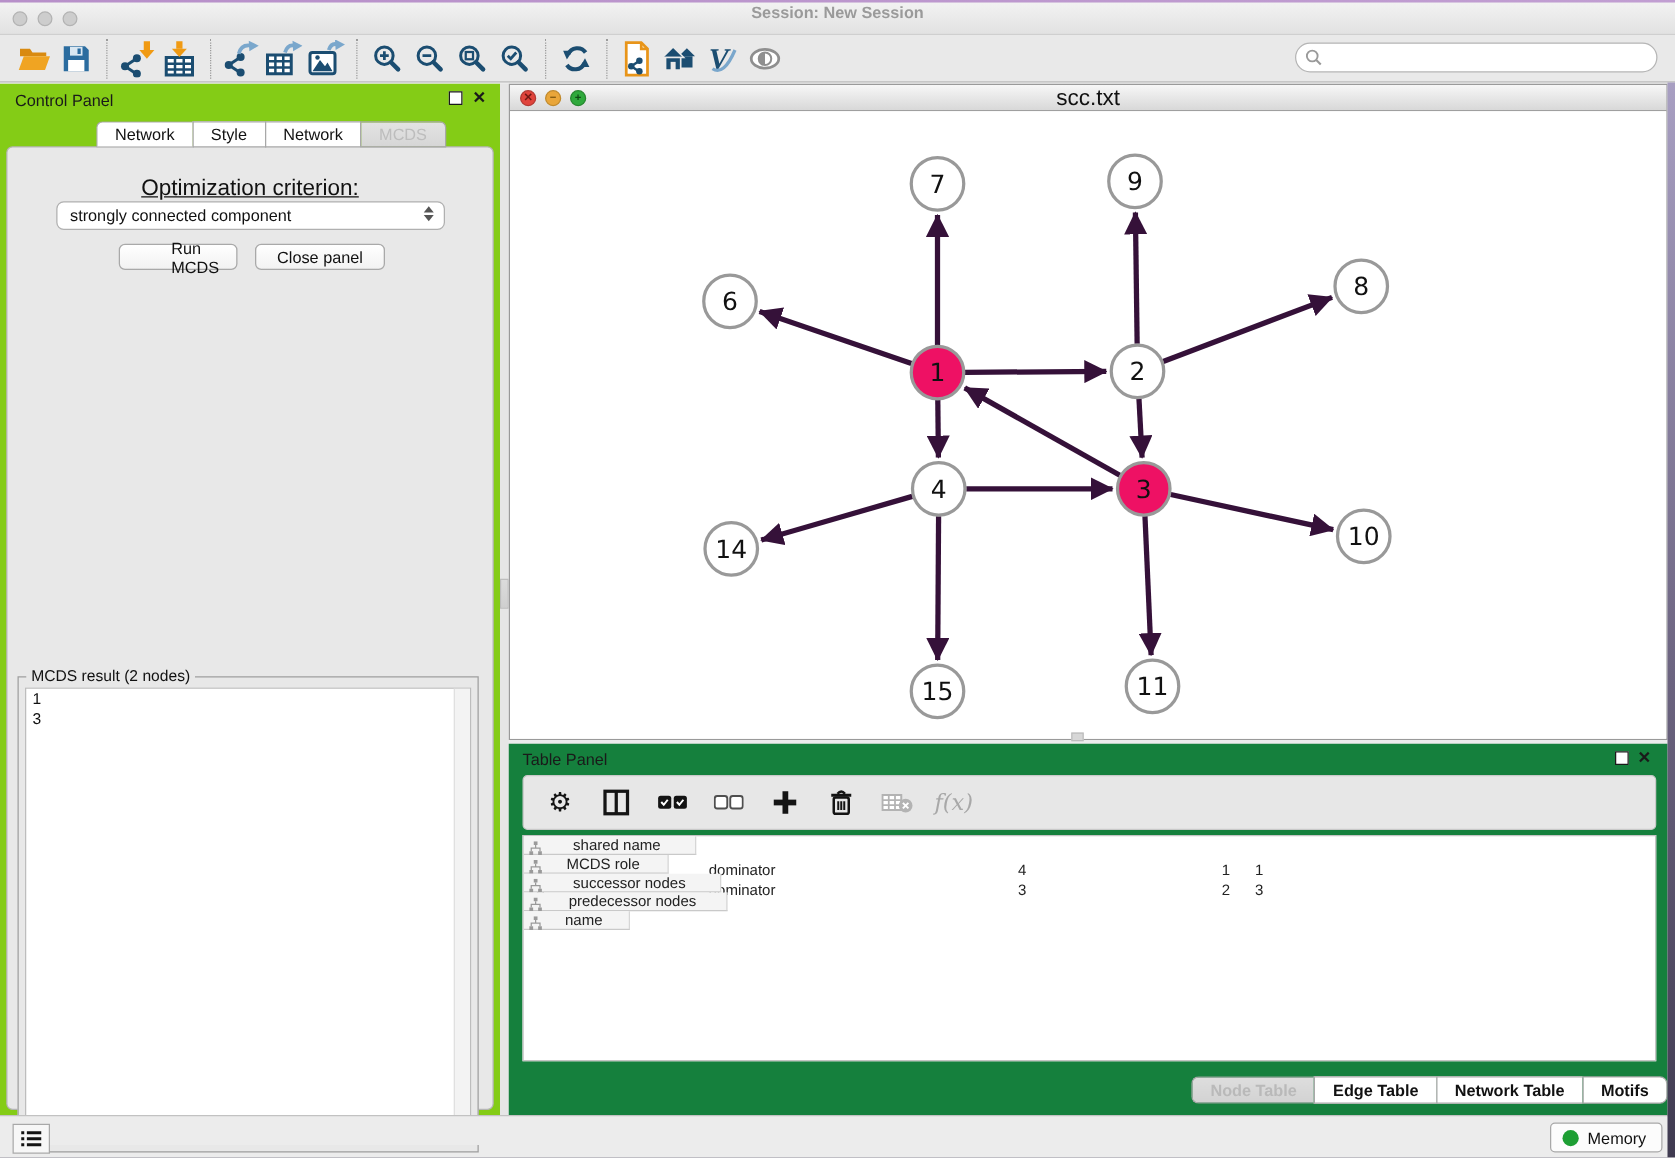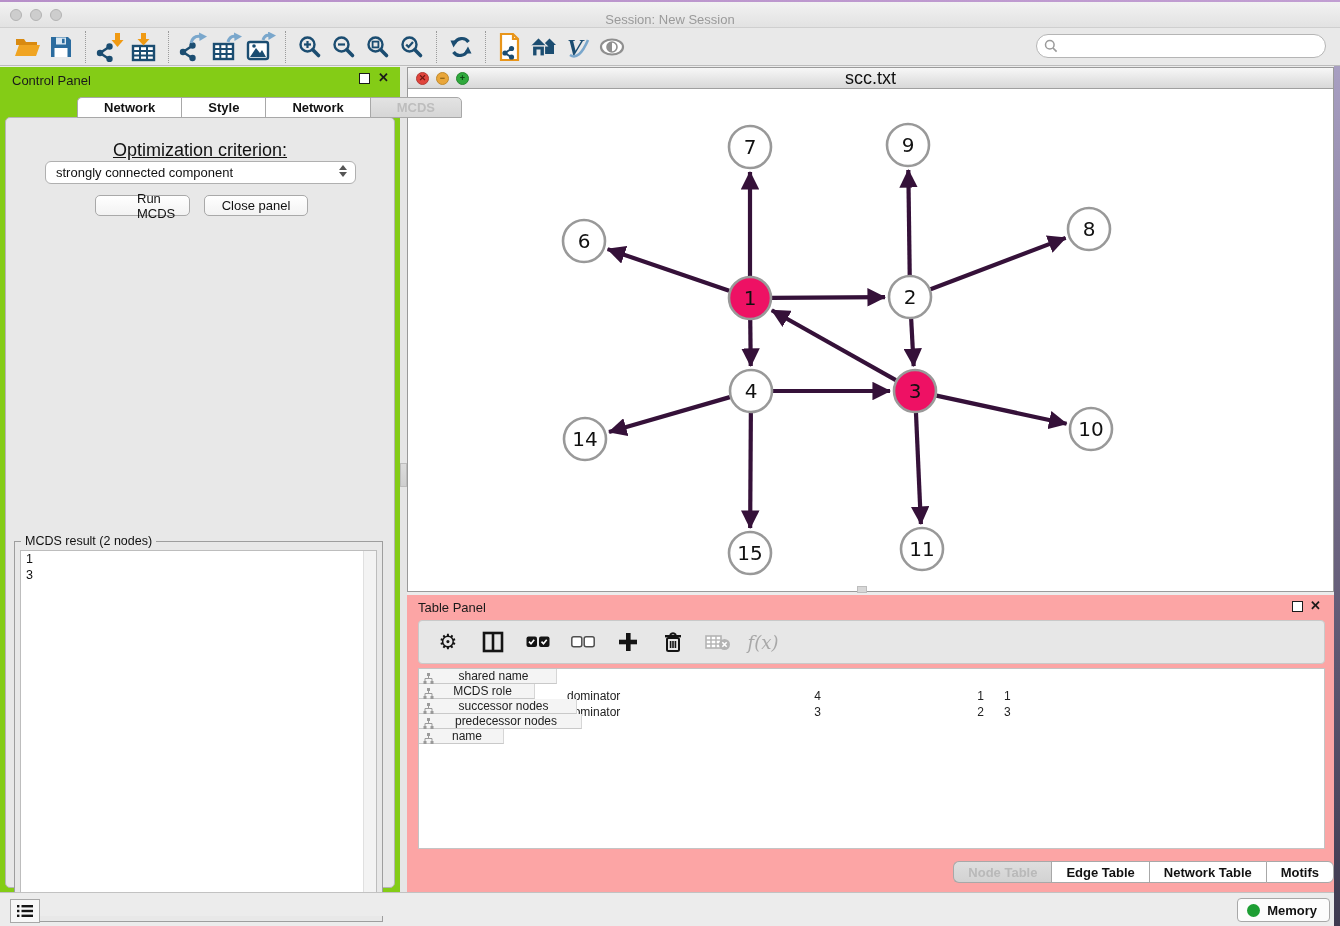--- a/index.html
+++ b/index.html
@@ -9,21 +9,21 @@
 
   
   .wp-top { position:absolute; left:0; top:0; width:100%; height:2px;
             background:linear-gradient(90deg,#b78fc9,#c19ed2); z-index:50; }
   .wp-right { position:absolute; right:0; top:66px; bottom:0; width:6px;
               background:linear-gradient(#a89fc2,#6c6480 55%,#3f3a50); z-index:50; }
 
   
   .titlebar { position:absolute; left:0; top:2px; width:100%; height:26px;
               background:linear-gradient(#f2f2f2,#e2e2e2); border-bottom:1px solid #cfcfcf;
-              display:flex; align-items:flex-end; }
+              display:flex; align-items:flex-start;font-weight:bold; }
   .tl-dots { position:absolute; left:10px; top:7px; display:flex; gap:8px; }
   .tl-dot { width:12px; height:12px; border-radius:50%; background:#cdcdcd; border:1px solid #b3b3b3; }
   .win-title { width:100%; text-align:center; font-size:13px; color:#9a9a9a; }
 
   
   .toolbar { position:absolute; left:0; top:28px; width:100%; height:38px; background:#e9e9e9;
              border-bottom:1px solid #bcbcbc; display:flex; align-items:center; padding-left:10px; }
   .tb-btn { width:34px; height:34px; display:flex; align-items:center; justify-content:center; }
   .tb-sep { width:1px; height:32px; border-left:1px dotted #9b9b9b; margin:0 7px; }
   .search-wrap { position:absolute; right:14px; top:6px; width:290px; height:24px; }
@@ -33,22 +33,22 @@
 
   
   .control-panel { position:absolute; left:0; top:67px; width:400px; height:825px; background:#84cc16; }
   .cp-header { position:absolute; left:0; top:0; width:100%; height:28px; }
   .cp-title { position:absolute; left:12px; top:6px; font-size:13px; color:#1a1a1a; }
   .float-ico { position:absolute; top:6px; width:11px; height:11px; border:1.6px solid #1a1a1a; background:#fff; }
   .close-ico { position:absolute; top:4px; font-size:13px; font-weight:bold; color:#1a1a1a; line-height:14px; }
   .cp-header .float-ico { right:30px; } .cp-header .close-ico { right:11px; }
 
   .tabs-row { position:absolute; left:77px; top:30px; height:21px; display:flex; z-index:2; }
-  .tab { height:21px; padding:0 26px; background:#fff; border:1px solid #a8a8a8; border-right:none;
-         font-size:13px; font-weight:bold; color:#111; display:flex; align-items:center; }
+  .tab { height:21px; padding:0 14px; background:#fff; border:1px solid #a8a8a8; border-right:none;
+         font-size:13px; font-weight:normal; color:#111; display:flex; align-items:center; }
   .tab:first-child { border-radius:5px 0 0 0; }
   .tab:last-child { border-right:1px solid #a8a8a8; border-radius:0 5px 0 0; }
   .tab.active { background:linear-gradient(#e3e3e3,#d6d6d6); color:#bdbdbd; }
 
   .cp-body { position:absolute; left:5px; right:5px; top:50px; bottom:4px; background:#e8e8e8;
              border:1px solid #b5b5b5; border-radius:5px; }
   .opt-label { position:absolute; left:0; width:100%; top:22px; text-align:center; font-size:18px; color:#111;text-decoration:underline; }
   .cp-select { position:absolute; left:39px; top:43px; width:311px; height:23px; background:#fff;
                border:1px solid #b0b0b0; border-radius:6px; font-size:13px; color:#111;
                display:flex; align-items:center; padding-left:10px; }
@@ -81,21 +81,21 @@
             display:flex; align-items:center; justify-content:center; line-height:1; }
   .tr-red { background:#e0443c; border:1px solid #b33a34; color:#701712; }
   .tr-yel { background:#e9a63a; border:1px solid #c08a2d; color:#7c560e; }
   .tr-grn { background:#2fa93c; border:1px solid #27862f; color:#0d4a13; }
   .net-title { width:100%; text-align:center; font-size:18px; color:#111; line-height:20px; }
   .net-canvas { position:absolute; left:0; top:21px; right:0; bottom:0; background:#fff; }
   .h-split-handle { position:absolute; left:857px; top:586px; width:10px; height:7px;
                     background:#d7d7d7; border:1px solid #bdbdbd; z-index:5; }
 
   
-  .table-panel { position:absolute; left:407px; top:595px; width:927px; height:297px; background:#fca5a5; }
+  .table-panel { position:absolute; left:407px; top:595px; width:927px; height:297px; background:#15803d; }
   .tp-title { position:absolute; left:11px; top:5px; font-size:13px; color:#1a1a1a; }
   .table-panel .float-ico { right:31px; top:6px; } .table-panel .close-ico { right:13px; top:4px; }
   .tp-toolbar { position:absolute; left:11px; right:9px; top:25px; height:44px; background:#e7e7e7;
                 border:1px solid #c9c9c9; border-radius:4px; display:flex; align-items:center;
                 padding-left:14px; gap:15px; }
   .tp-ico { width:30px; height:30px; display:flex; align-items:center; justify-content:center; }
   .gear-glyph { font-size:21px; color:#141414; font-family:"DejaVu Sans", sans-serif; }
   .fx-label { font-family:"DejaVu Serif", serif; font-style:italic; font-size:18px; color:#a8a8a8; }
 
   .tp-table { position:absolute; left:11px; right:9px; top:73px; bottom:43px; background:#fff;
@@ -110,21 +110,21 @@
 
   .tp-tabs { position:absolute; left:0; right:0; bottom:9px; height:22px; display:flex; justify-content:flex-end; }
   .tp-tab { height:22px; padding:0 14px; background:#fff; border:1px solid #a8a8a8; border-right:none;
             font-size:13px; font-weight:bold; color:#111; display:flex; align-items:center; }
   .tp-tab:first-child { border-radius:6px 0 0 6px; }
   .tp-tab:last-child { border-right:1px solid #a8a8a8; border-radius:0 6px 6px 0; }
   .tp-tab.active { background:linear-gradient(#dedede,#d2d2d2); color:#b9b9b9; }
 
   
   .statusbar { position:absolute; left:0; top:892px; width:100%; height:24px; background:#ececec;
-               border-top:1px solid #c2c2c2;font-weight:bold; }
+               border-top:1px solid #c2c2c2; }
   .status-left-btn { position:absolute; left:10px; top:6px; width:30px; height:24px; background:#f7f7f7;
                      border:1px solid #a8a8a8; display:flex; align-items:center; justify-content:center; }
   .memory-btn { position:absolute; right:10px; top:5px; height:24px; padding:0 12px 0 9px; background:#fcfcfc;
                 border:1px solid #a8a8a8; border-radius:4px; display:flex; align-items:center; gap:7px;
                 font-size:13px; color:#111; }
   .mem-dot { width:13px; height:13px; border-radius:50%; background:#1d9e33; }
 </style>
 </head>
 <body>
 

